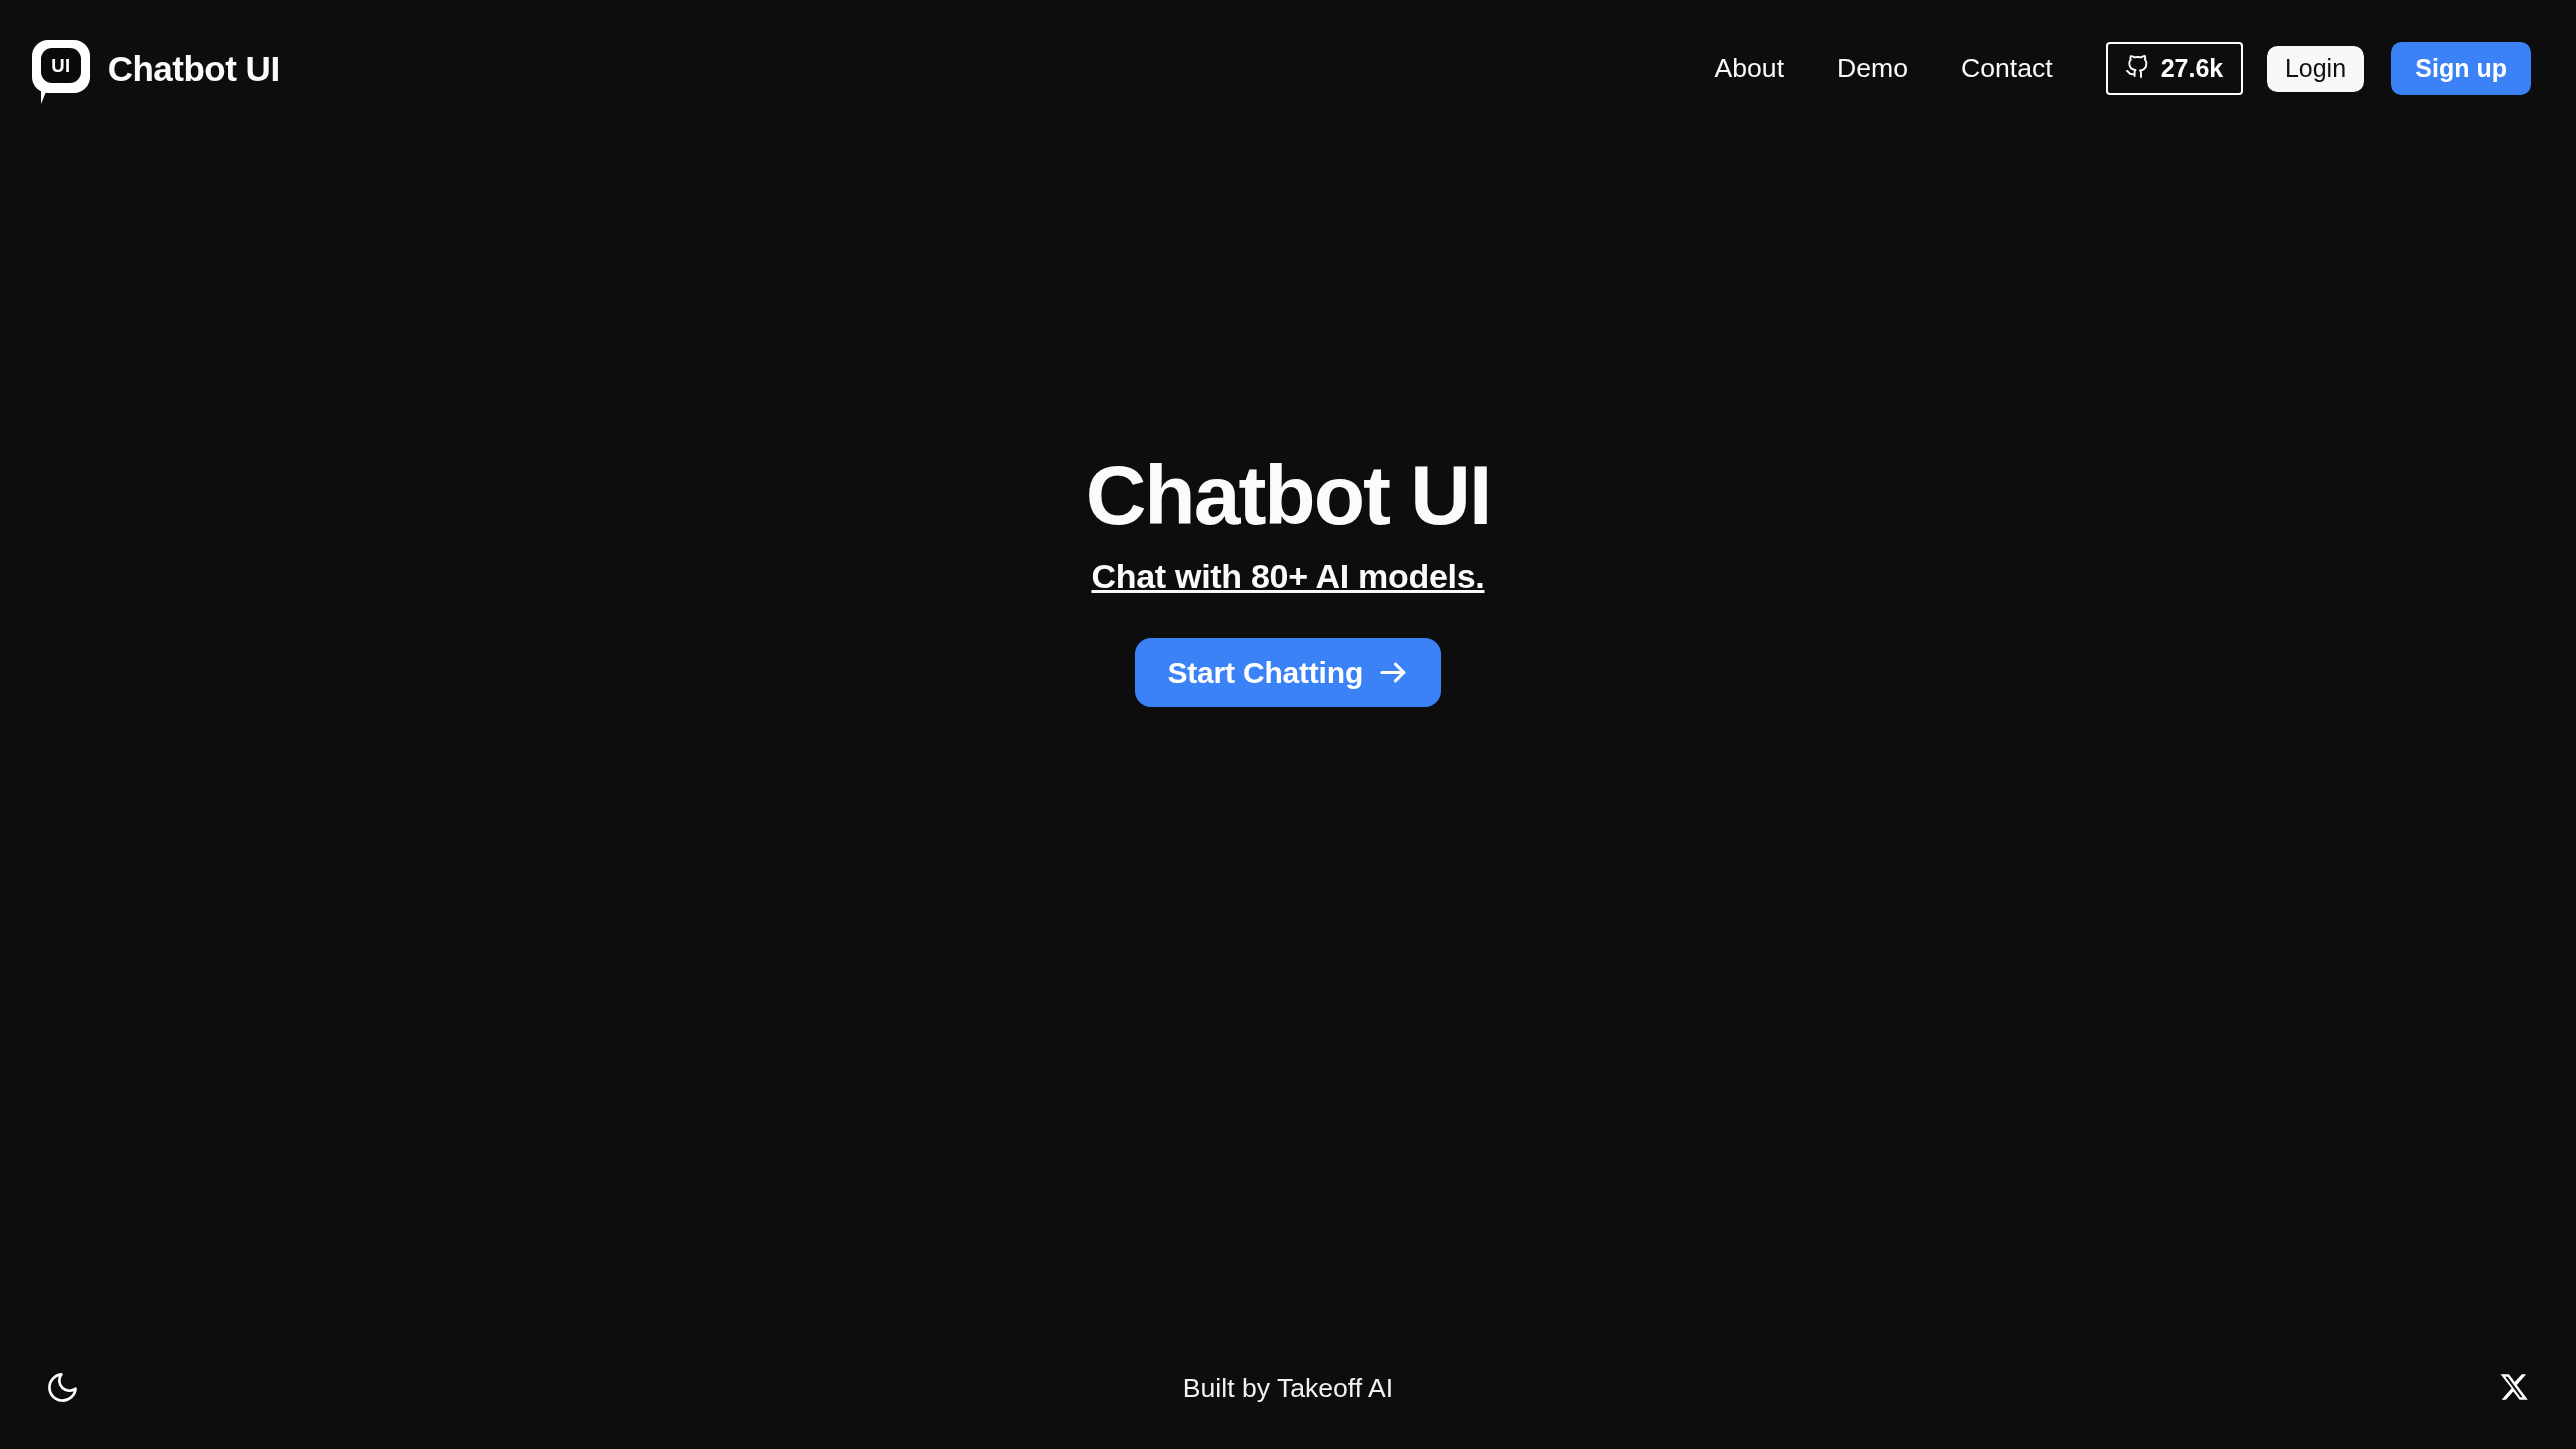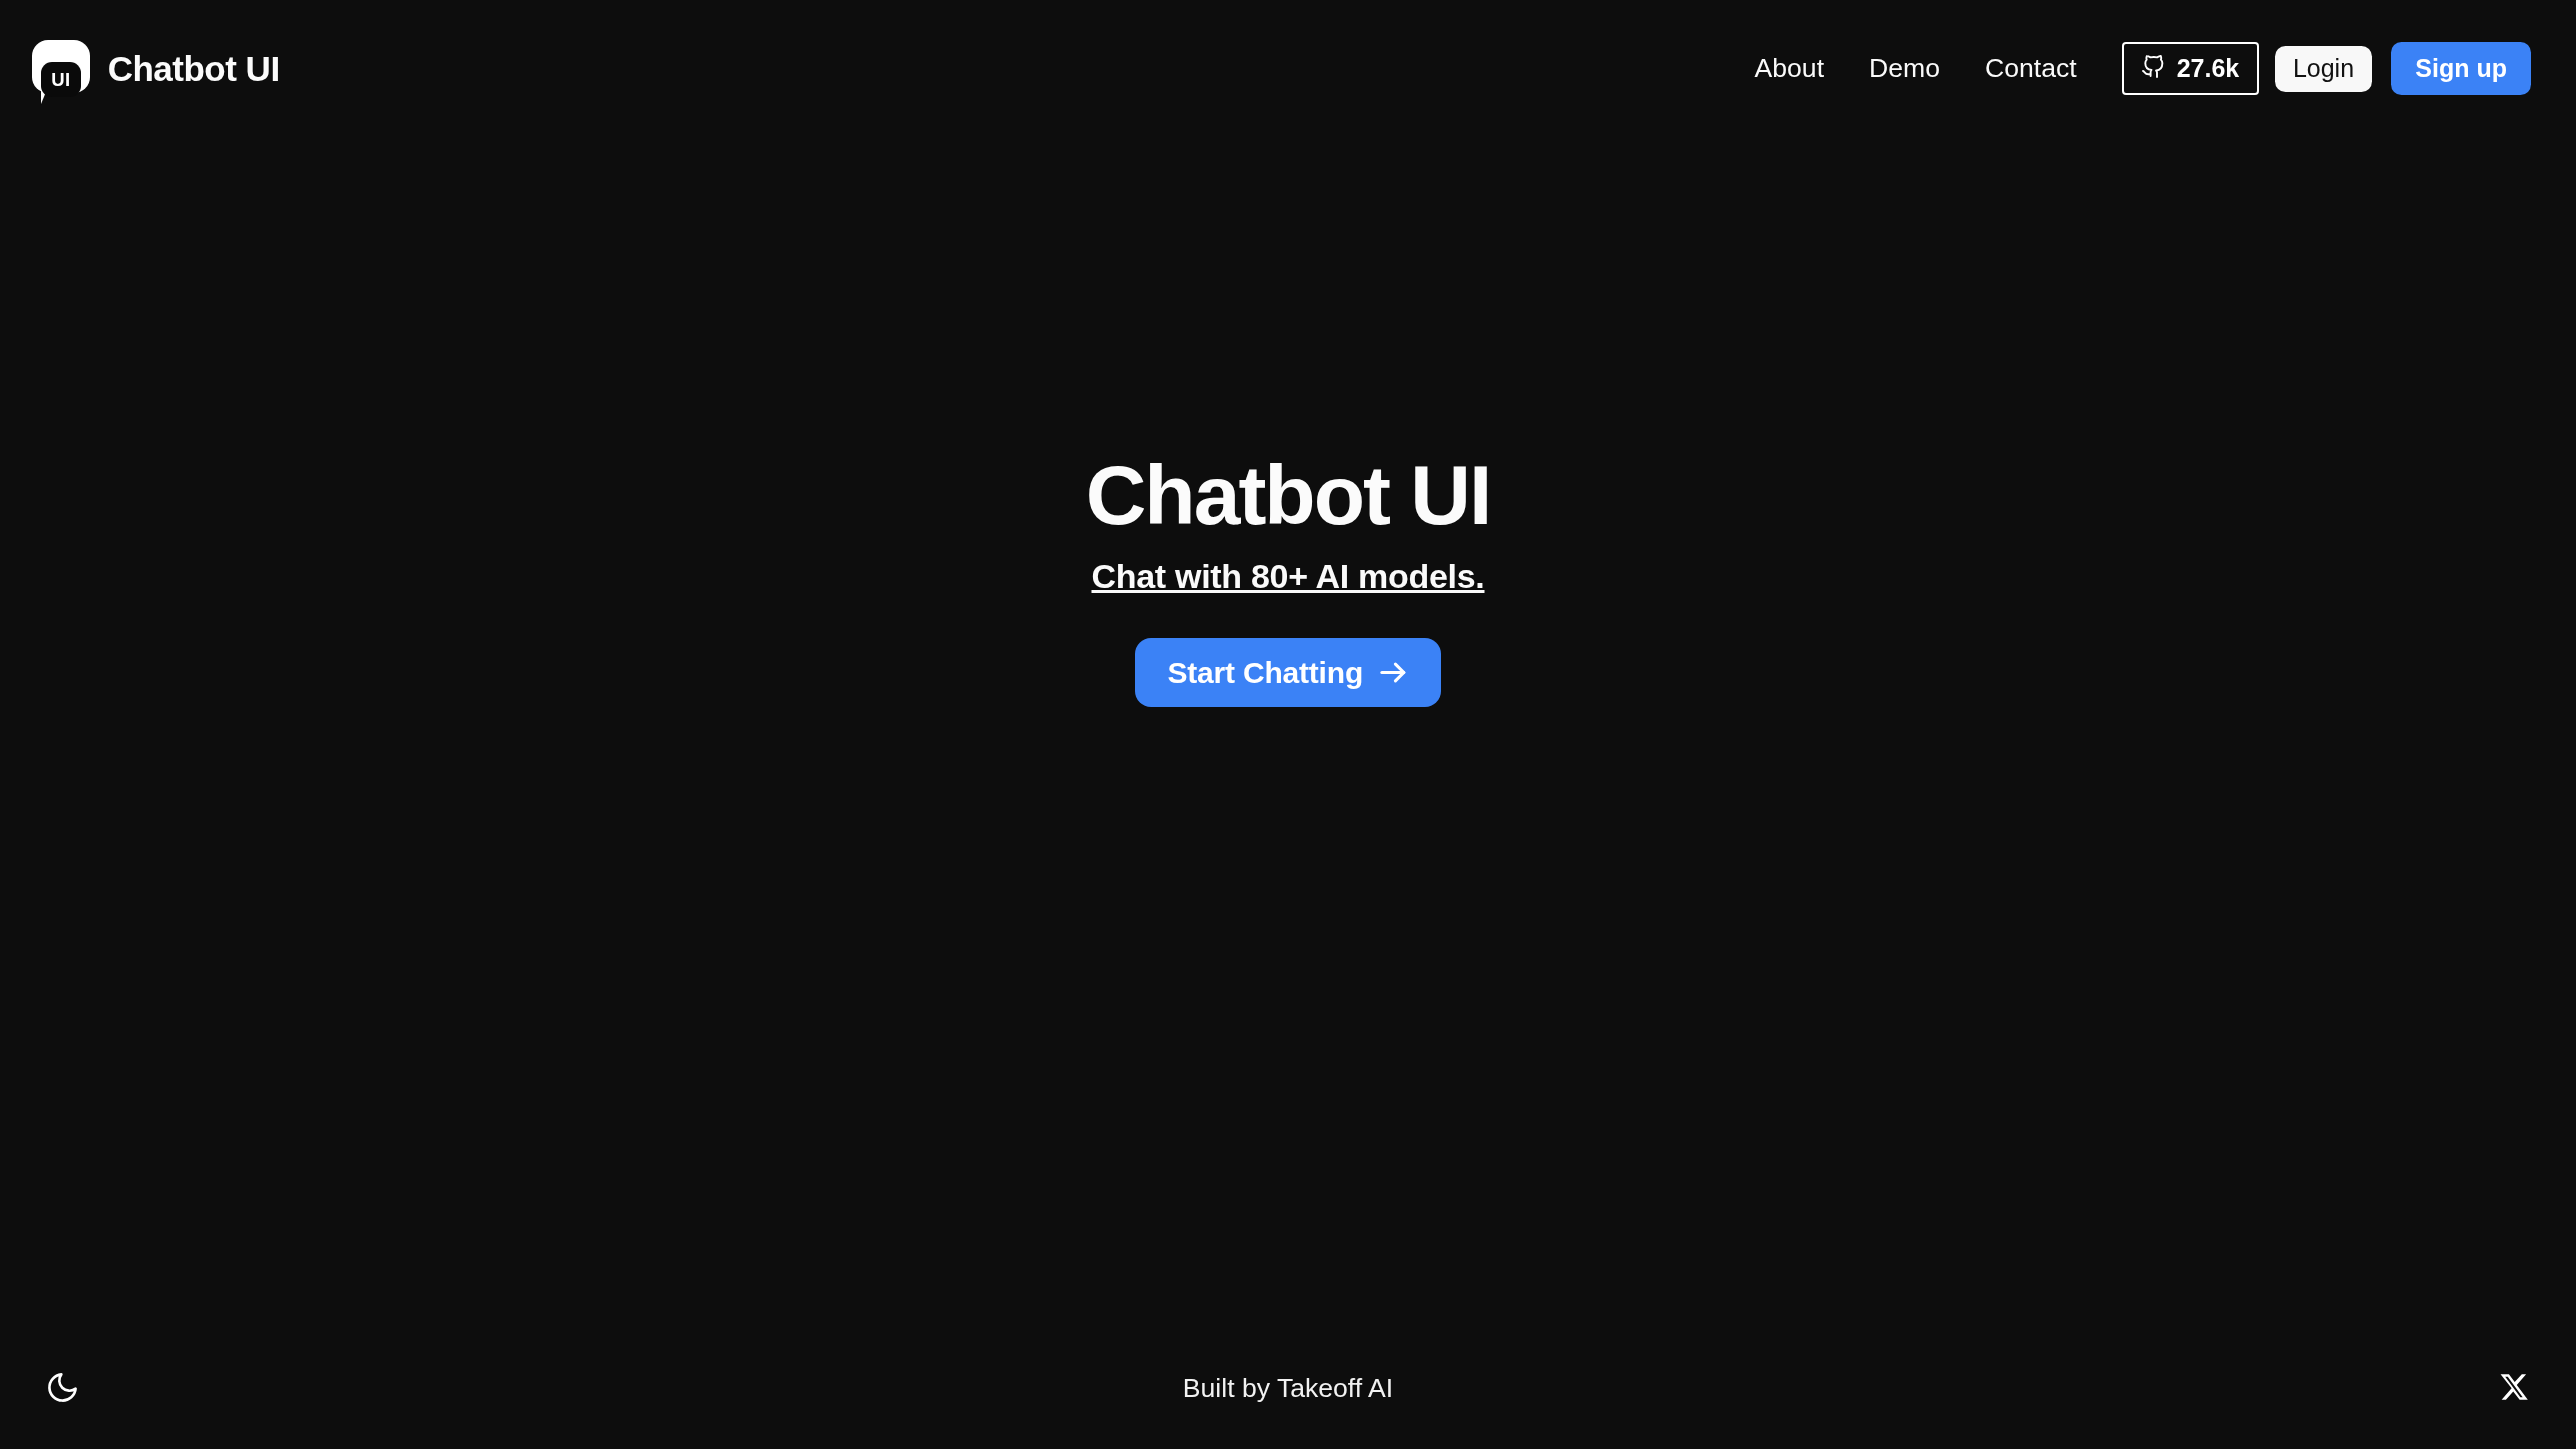--- a/index.html
+++ b/index.html
@@ -48,35 +48,35 @@
     width:0;height:0;
     border-left:7.2px solid #ffffff;
     border-right:10.5px solid transparent;
     border-bottom:17.7px solid transparent;
   }
   .logo-inner{
     position:absolute;left:8.9px;top:8.9px;
     width:40px;height:35px;
     background:#0a0a0a;
     border-radius:11px;
-    display:flex;align-items:center;justify-content:center;margin-top:14px;
+    display:flex;align-items:center;justify-content:center;
   }
   .logo-inner span{
     font-size:18.5px;font-weight:700;color:#ffffff;
     letter-spacing:0.4px;line-height:1;
   }
   .brand-name{
     font-size:35px;font-weight:700;
     letter-spacing:-0.5px;
     color:#fbfbfb;
     white-space:nowrap;
   }
 
   .nav{
-    display:flex;align-items:center;gap:0;
+    display:flex;align-items:center;gap:8px;
   }
   .nav-link{
     font-size:26.6px;font-weight:400;
     color:#fafafa;
     text-decoration:none;
     padding:0 22.5px;
     white-space:nowrap;
     cursor:pointer;
   }
   .gh-badge{

